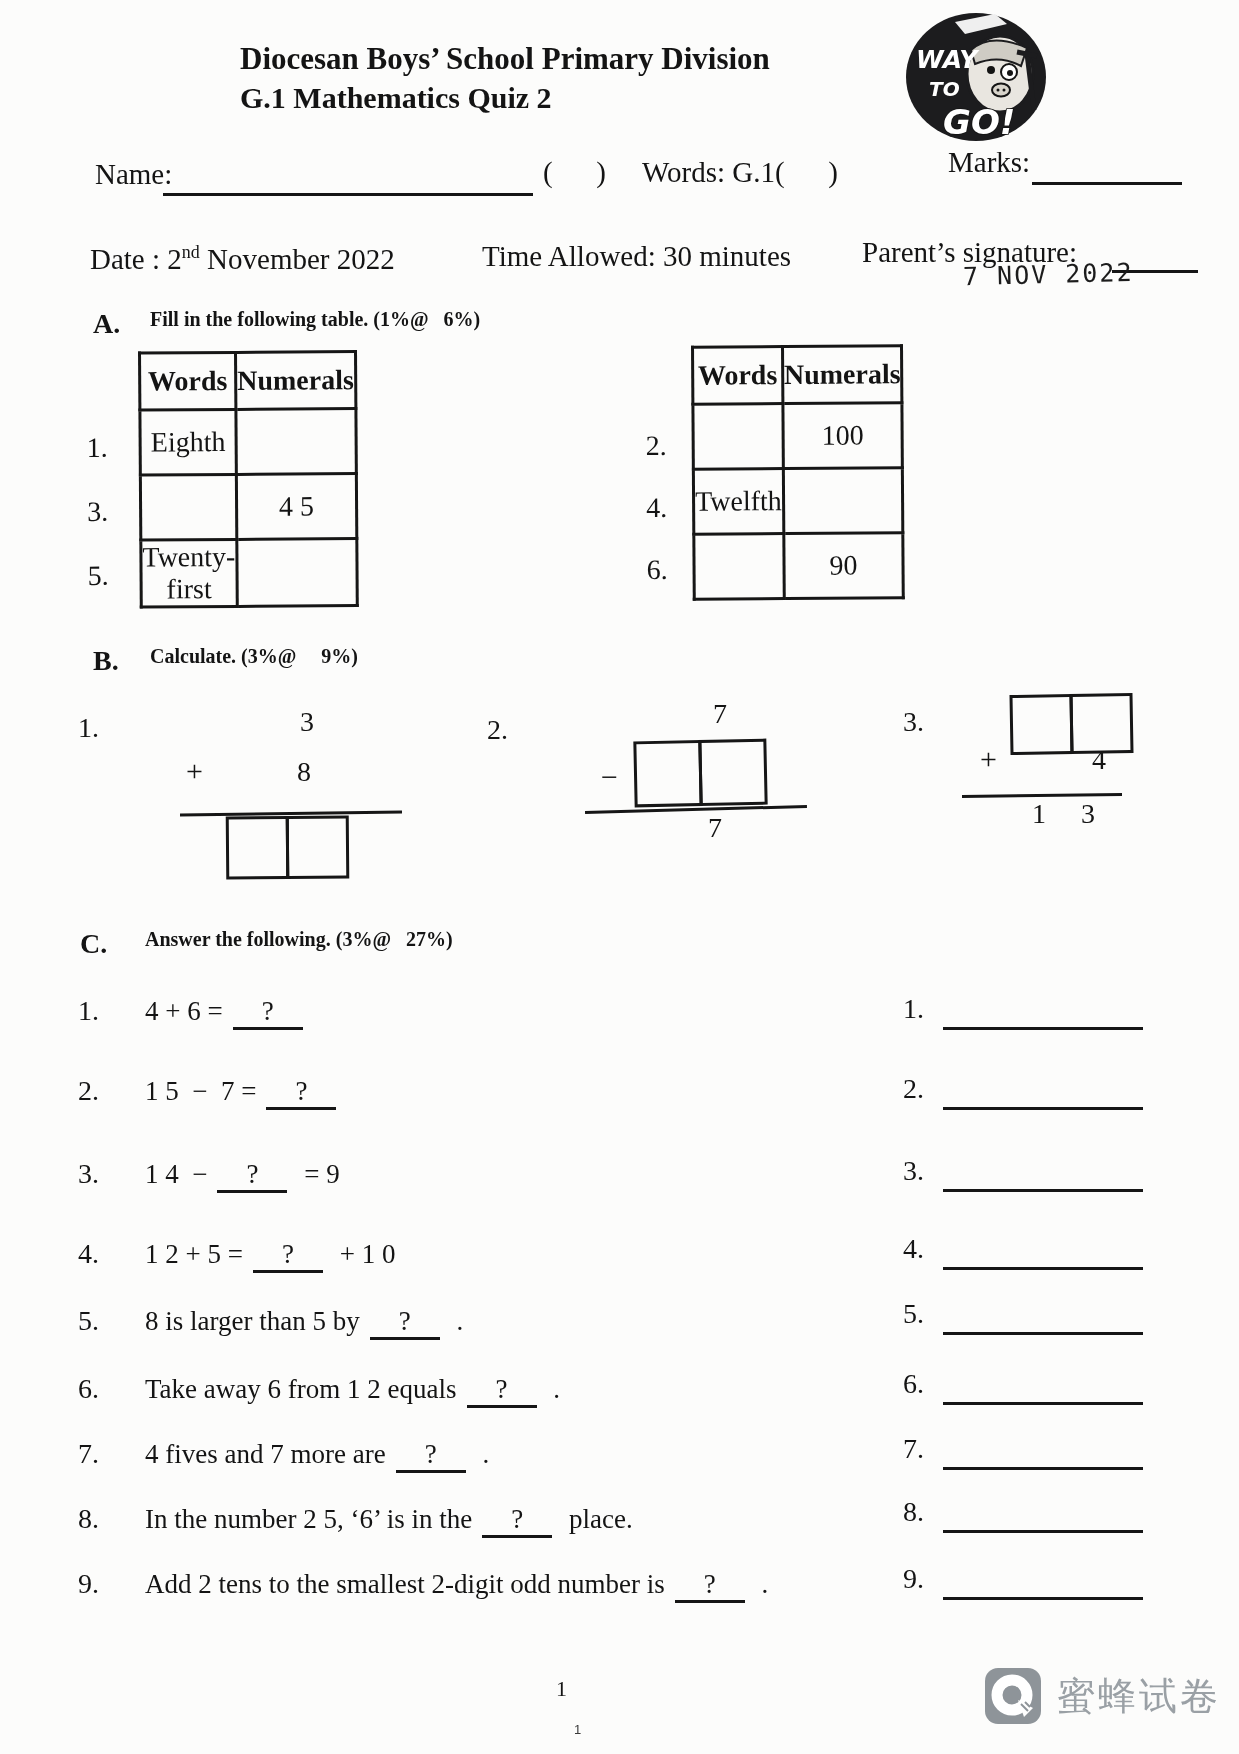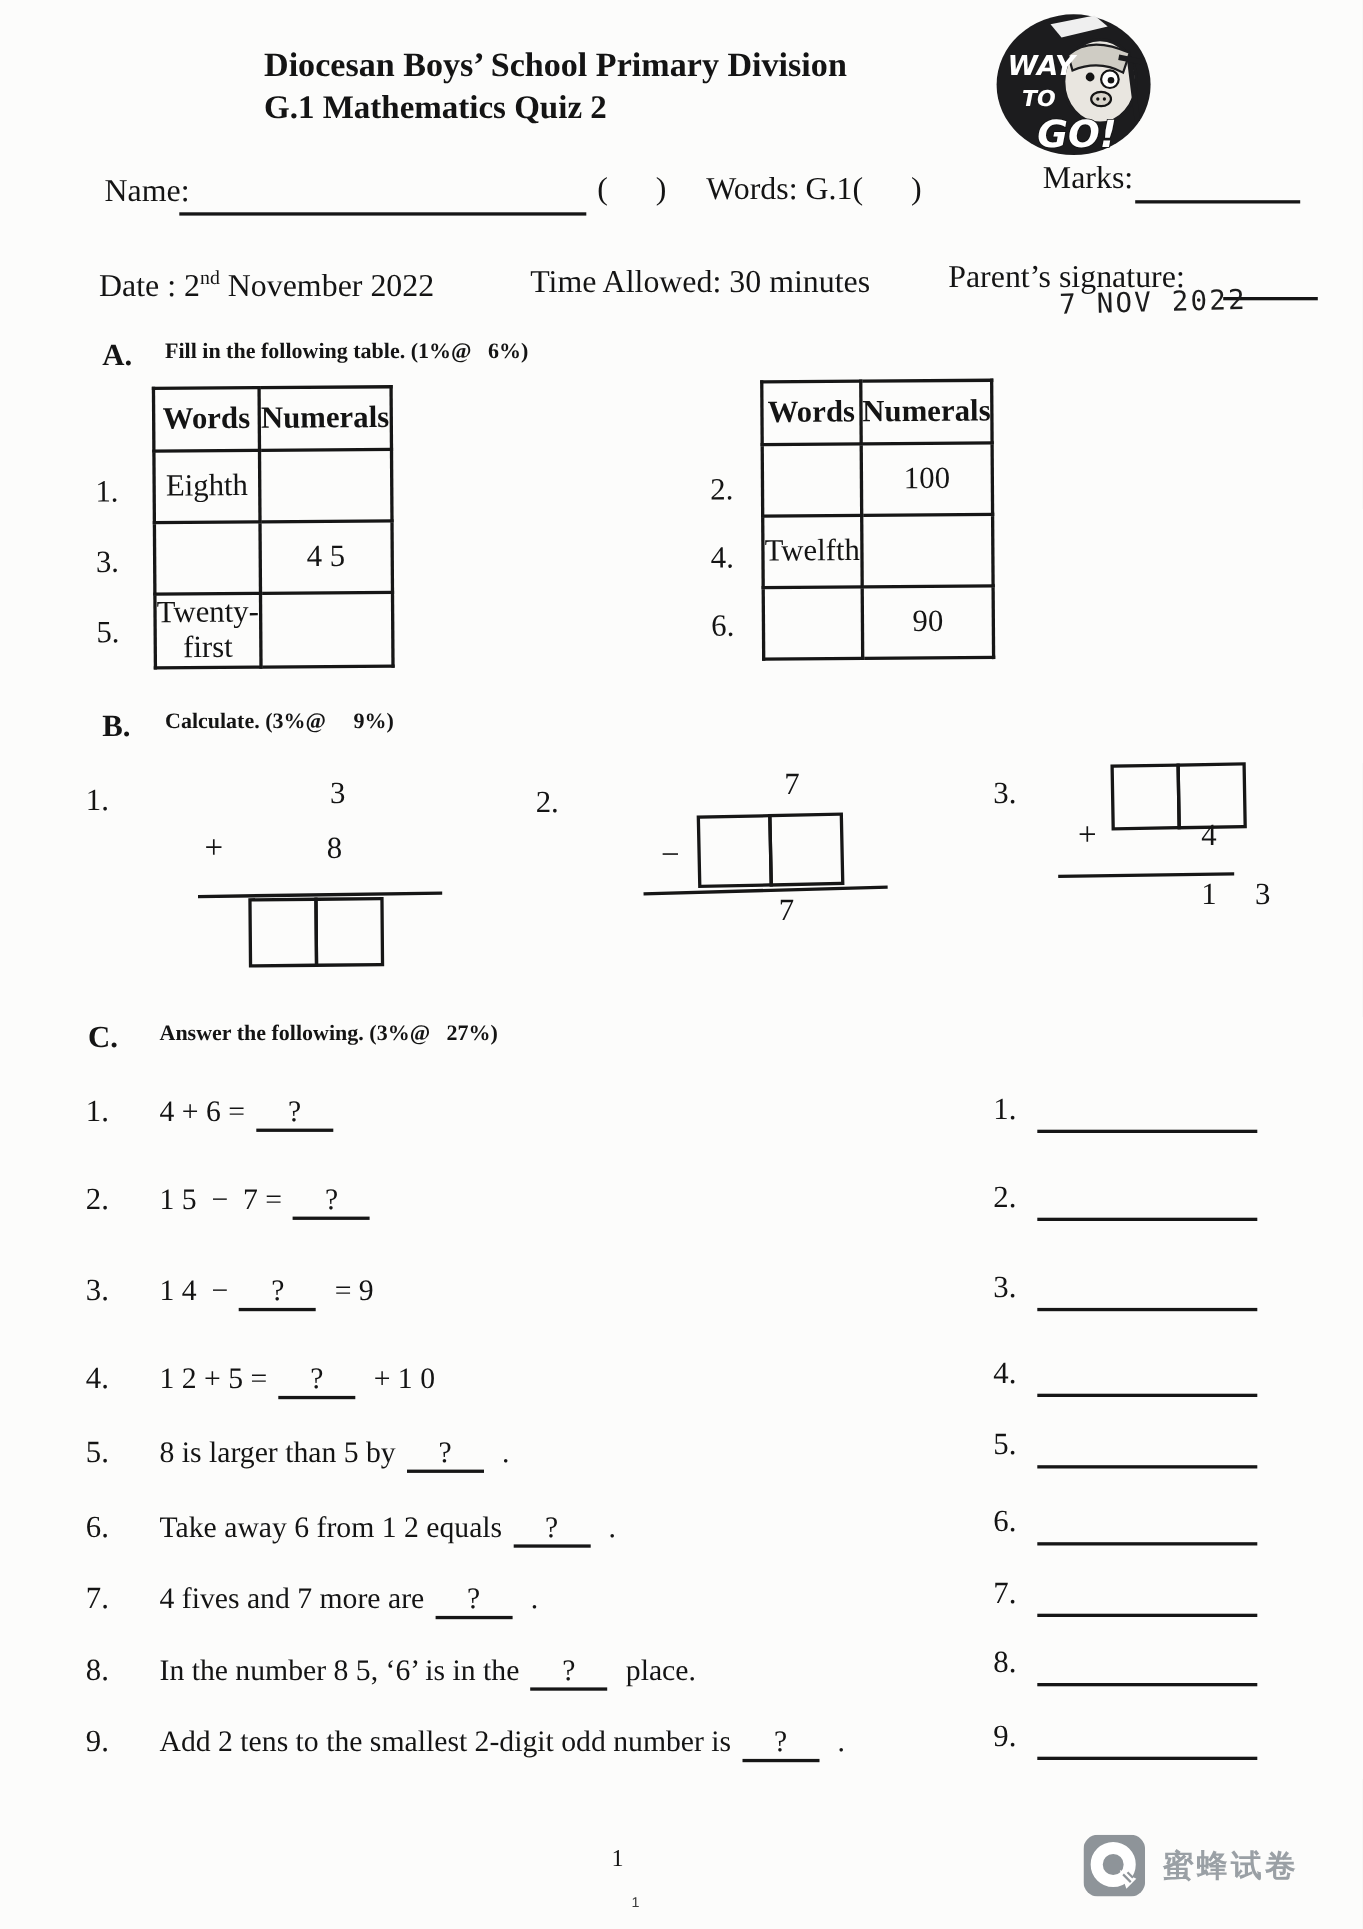--- a/index.html
+++ b/index.html
@@ -40,22 +40,22 @@
   .c-item .qnum { width:67px; font-size:28px; }
   .blank { display:inline-block; min-width:62px; padding:0 4px; margin:0 10px;
            border-bottom:3px solid #161616; text-align:center; }
   .ans-row { position:absolute; left:903px; display:flex; align-items:flex-start; }
   .ans-num { font-size:28px; width:40px; }
   .ans-line { width:200px; height:34px; border-bottom:3px solid #161616; }
   
   #pgnum { left:556px; top:1676px; font-size:22px; }
   #pgnum-sm { left:574px; top:1722px; font-size:13px; color:#3a3a3a; font-family:"Liberation Sans",sans-serif; }
   #wm { left:985px; top:1668px; display:flex; align-items:center; }
-  #wm-text { margin-left:16px; font-family:"Liberation Sans",sans-serif; font-size:28px;
-             color:#9aa0a5; letter-spacing:3px; font-weight:bold; }
+  #wm-text { margin-left:16px; font-family:"Liberation Sans",sans-serif; font-size:38px;
+             color:#9aa0a5; letter-spacing:3px; font-weight:normal; }
 </style>
 </head>
 <body>
 
 <div id="page">
 
   <div id="hdr" class="abs">
     <div class="l1">Diocesan Boys’ School Primary Division</div>
     <div class="l2">G.1 Mathematics Quiz 2</div>
   </div>
@@ -173,21 +173,21 @@
   <span class="abs bdigit" style="left:708px; top:812px;">7</span>
 
   <span class="abs bnum" style="left:903px; top:706px;">3.</span>
   <div class="abs boxpair" style="left:1010px; top:694px; transform:rotate(-1deg);">
     <div class="bx" style="width:57px; height:54px;"></div>
     <div class="bx" style="width:57px; height:54px;"></div>
   </div>
   <span class="abs bop" style="left:980px; top:742px;">+</span>
   <span class="abs bdigit" style="left:1092px; top:744px;">4</span>
   <div class="abs rule" style="left:962px; top:794px; width:160px; transform:rotate(-0.8deg);"></div>
-  <span class="abs bdigit pre" style="left:1092px; top:798px; word-spacing:28px;">1 3</span>
+  <span class="abs bdigit pre" style="left:1032px; top:798px; word-spacing:28px;">1 3</span>
 
   <span class="abs sec-label" style="left:80px; top:928px;">C.</span>
   <span class="abs sec-title pre" style="left:145px; top:928px;">Answer the following. (3%@   27%)</span>
 
   <div class="c-item" style="top:995px;">
     <span class="qnum">1.</span>
     <span class="pre">4 + 6 =</span>
     <span class="blank">?</span>
     <span class="pre"></span>
   </div>
@@ -222,21 +222,21 @@
     <span class="pre"> .</span>
   </div>
   <div class="c-item" style="top:1438px;">
     <span class="qnum">7.</span>
     <span class="pre">4 fives and 7 more are</span>
     <span class="blank">?</span>
     <span class="pre"> .</span>
   </div>
   <div class="c-item" style="top:1503px;">
     <span class="qnum">8.</span>
-    <span class="pre">In the number 8 5, ‘6’ is in the</span>
+    <span class="pre">In the number 2 5, ‘6’ is in the</span>
     <span class="blank">?</span>
     <span class="pre"> place.</span>
   </div>
   <div class="c-item" style="top:1568px;">
     <span class="qnum">9.</span>
     <span class="pre">Add 2 tens to the smallest 2-digit odd number is</span>
     <span class="blank">?</span>
     <span class="pre"> .</span>
   </div>
 

